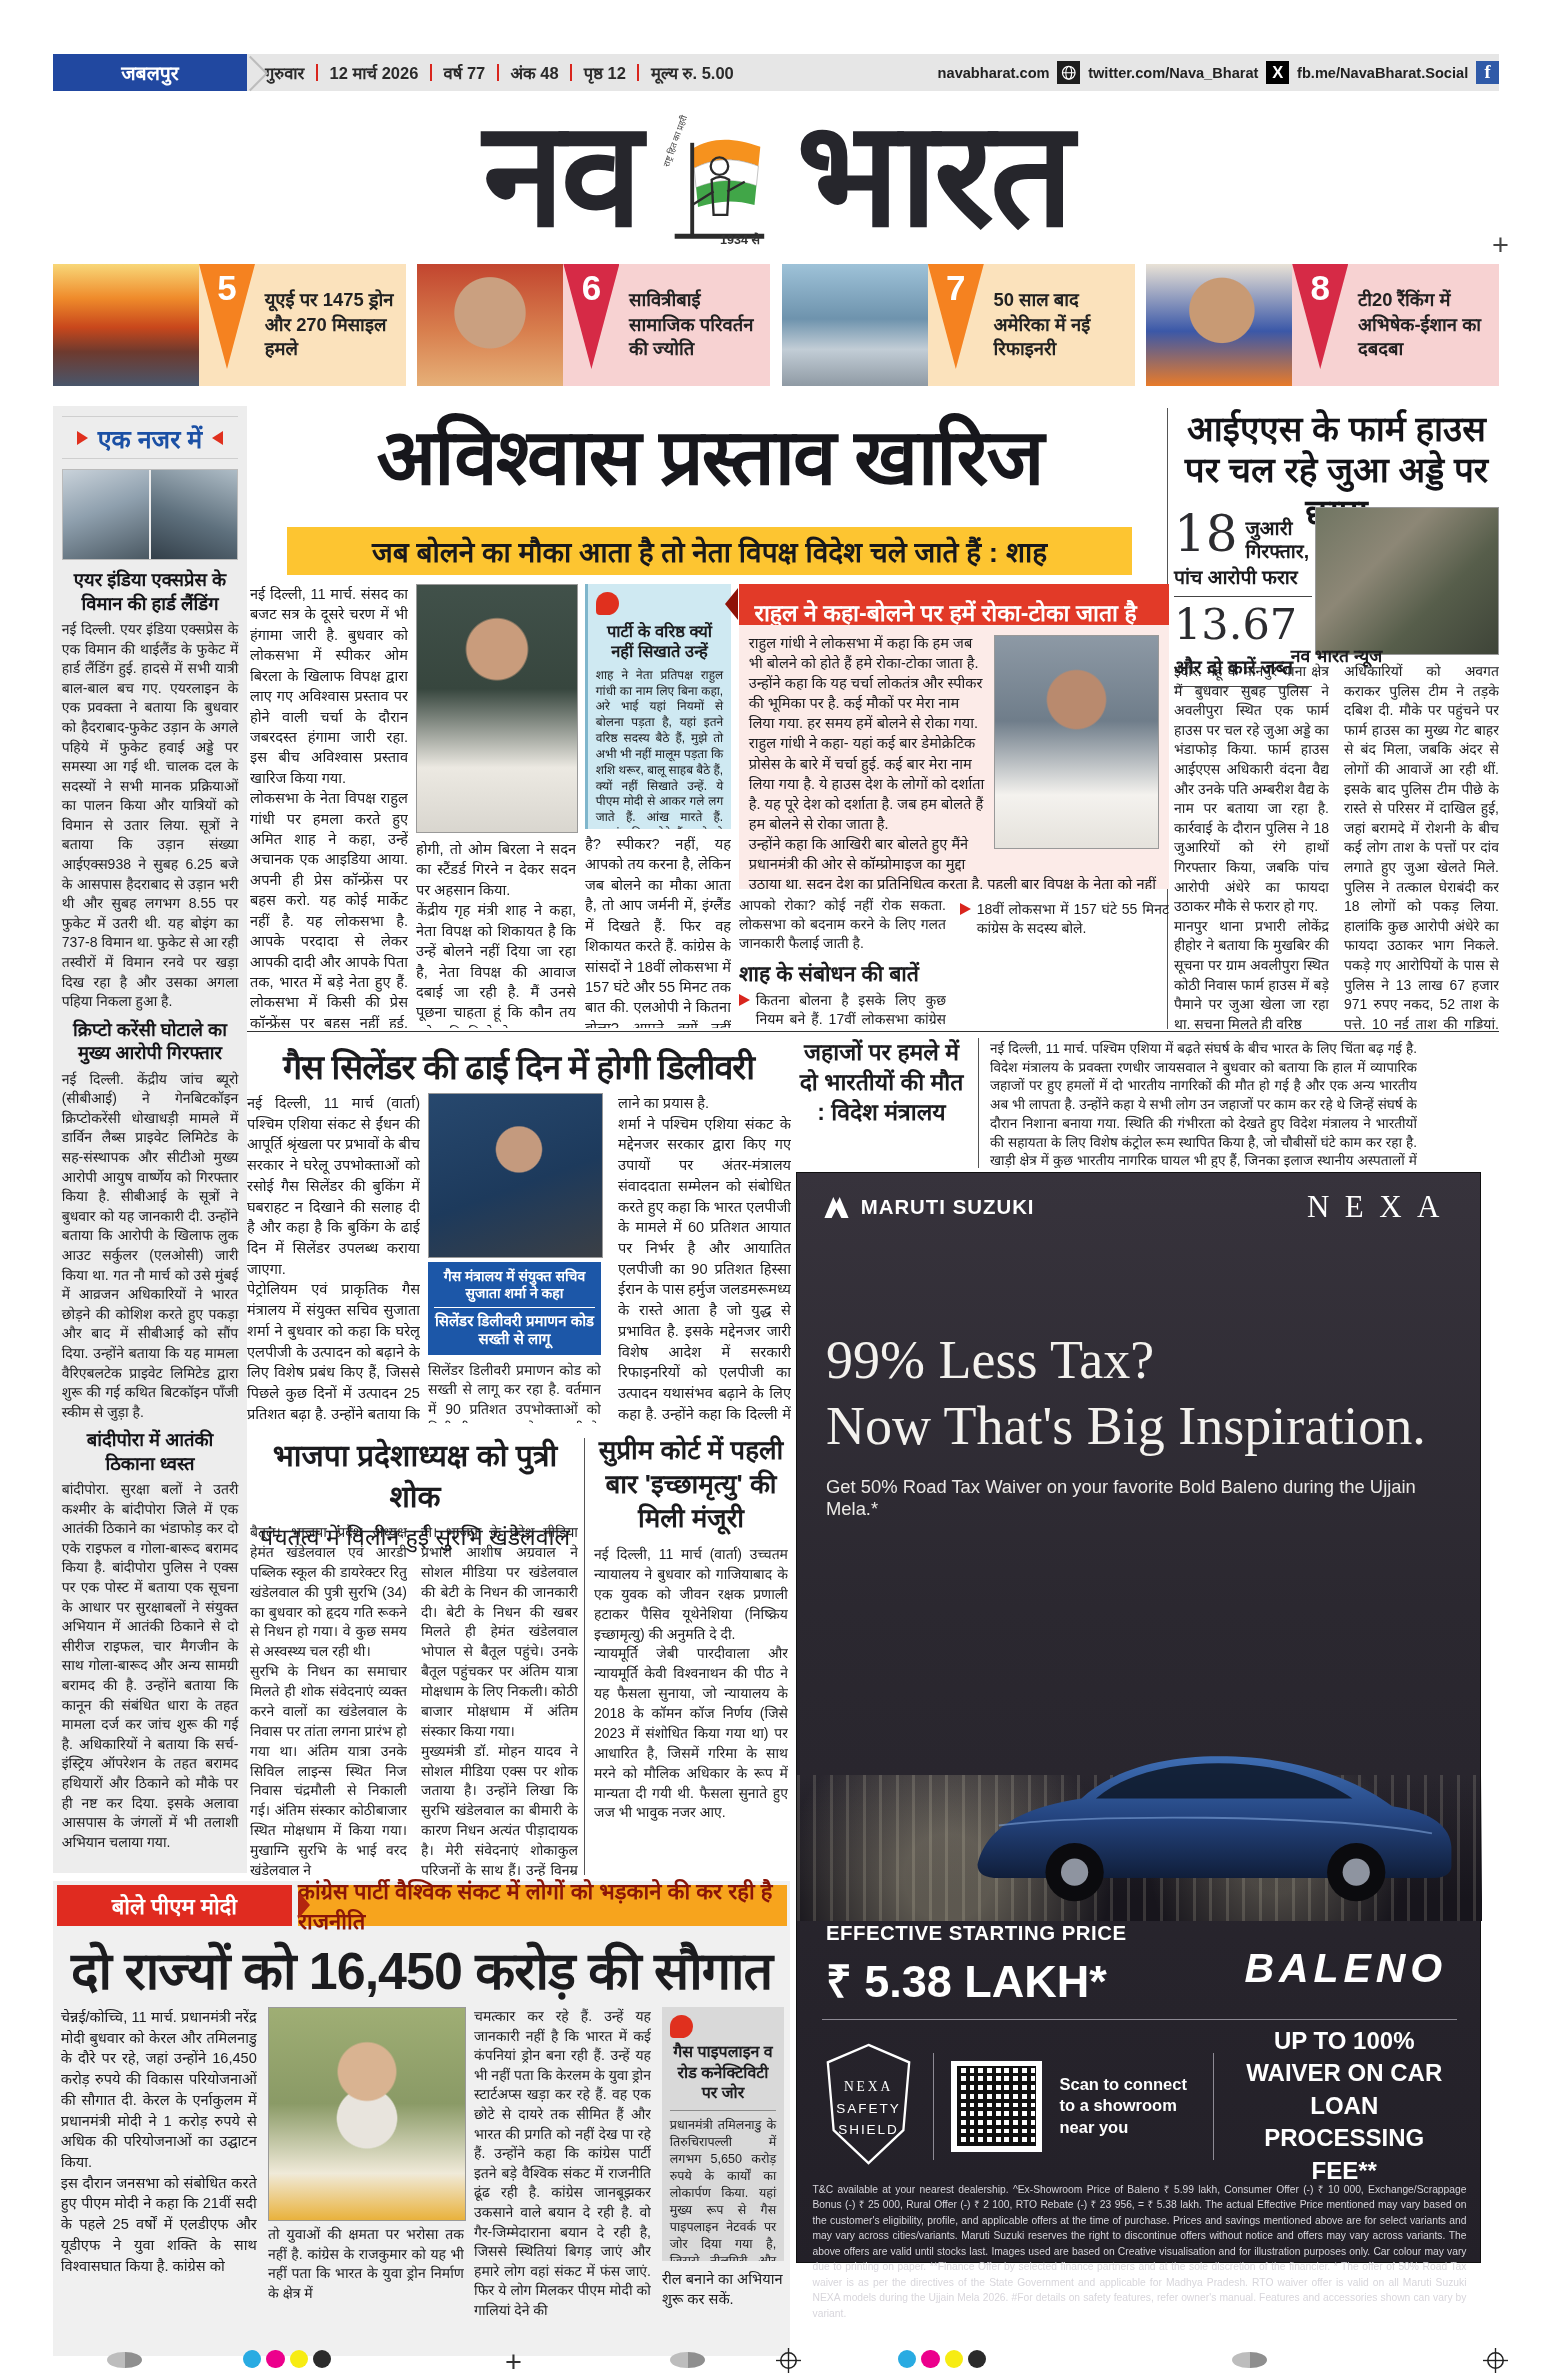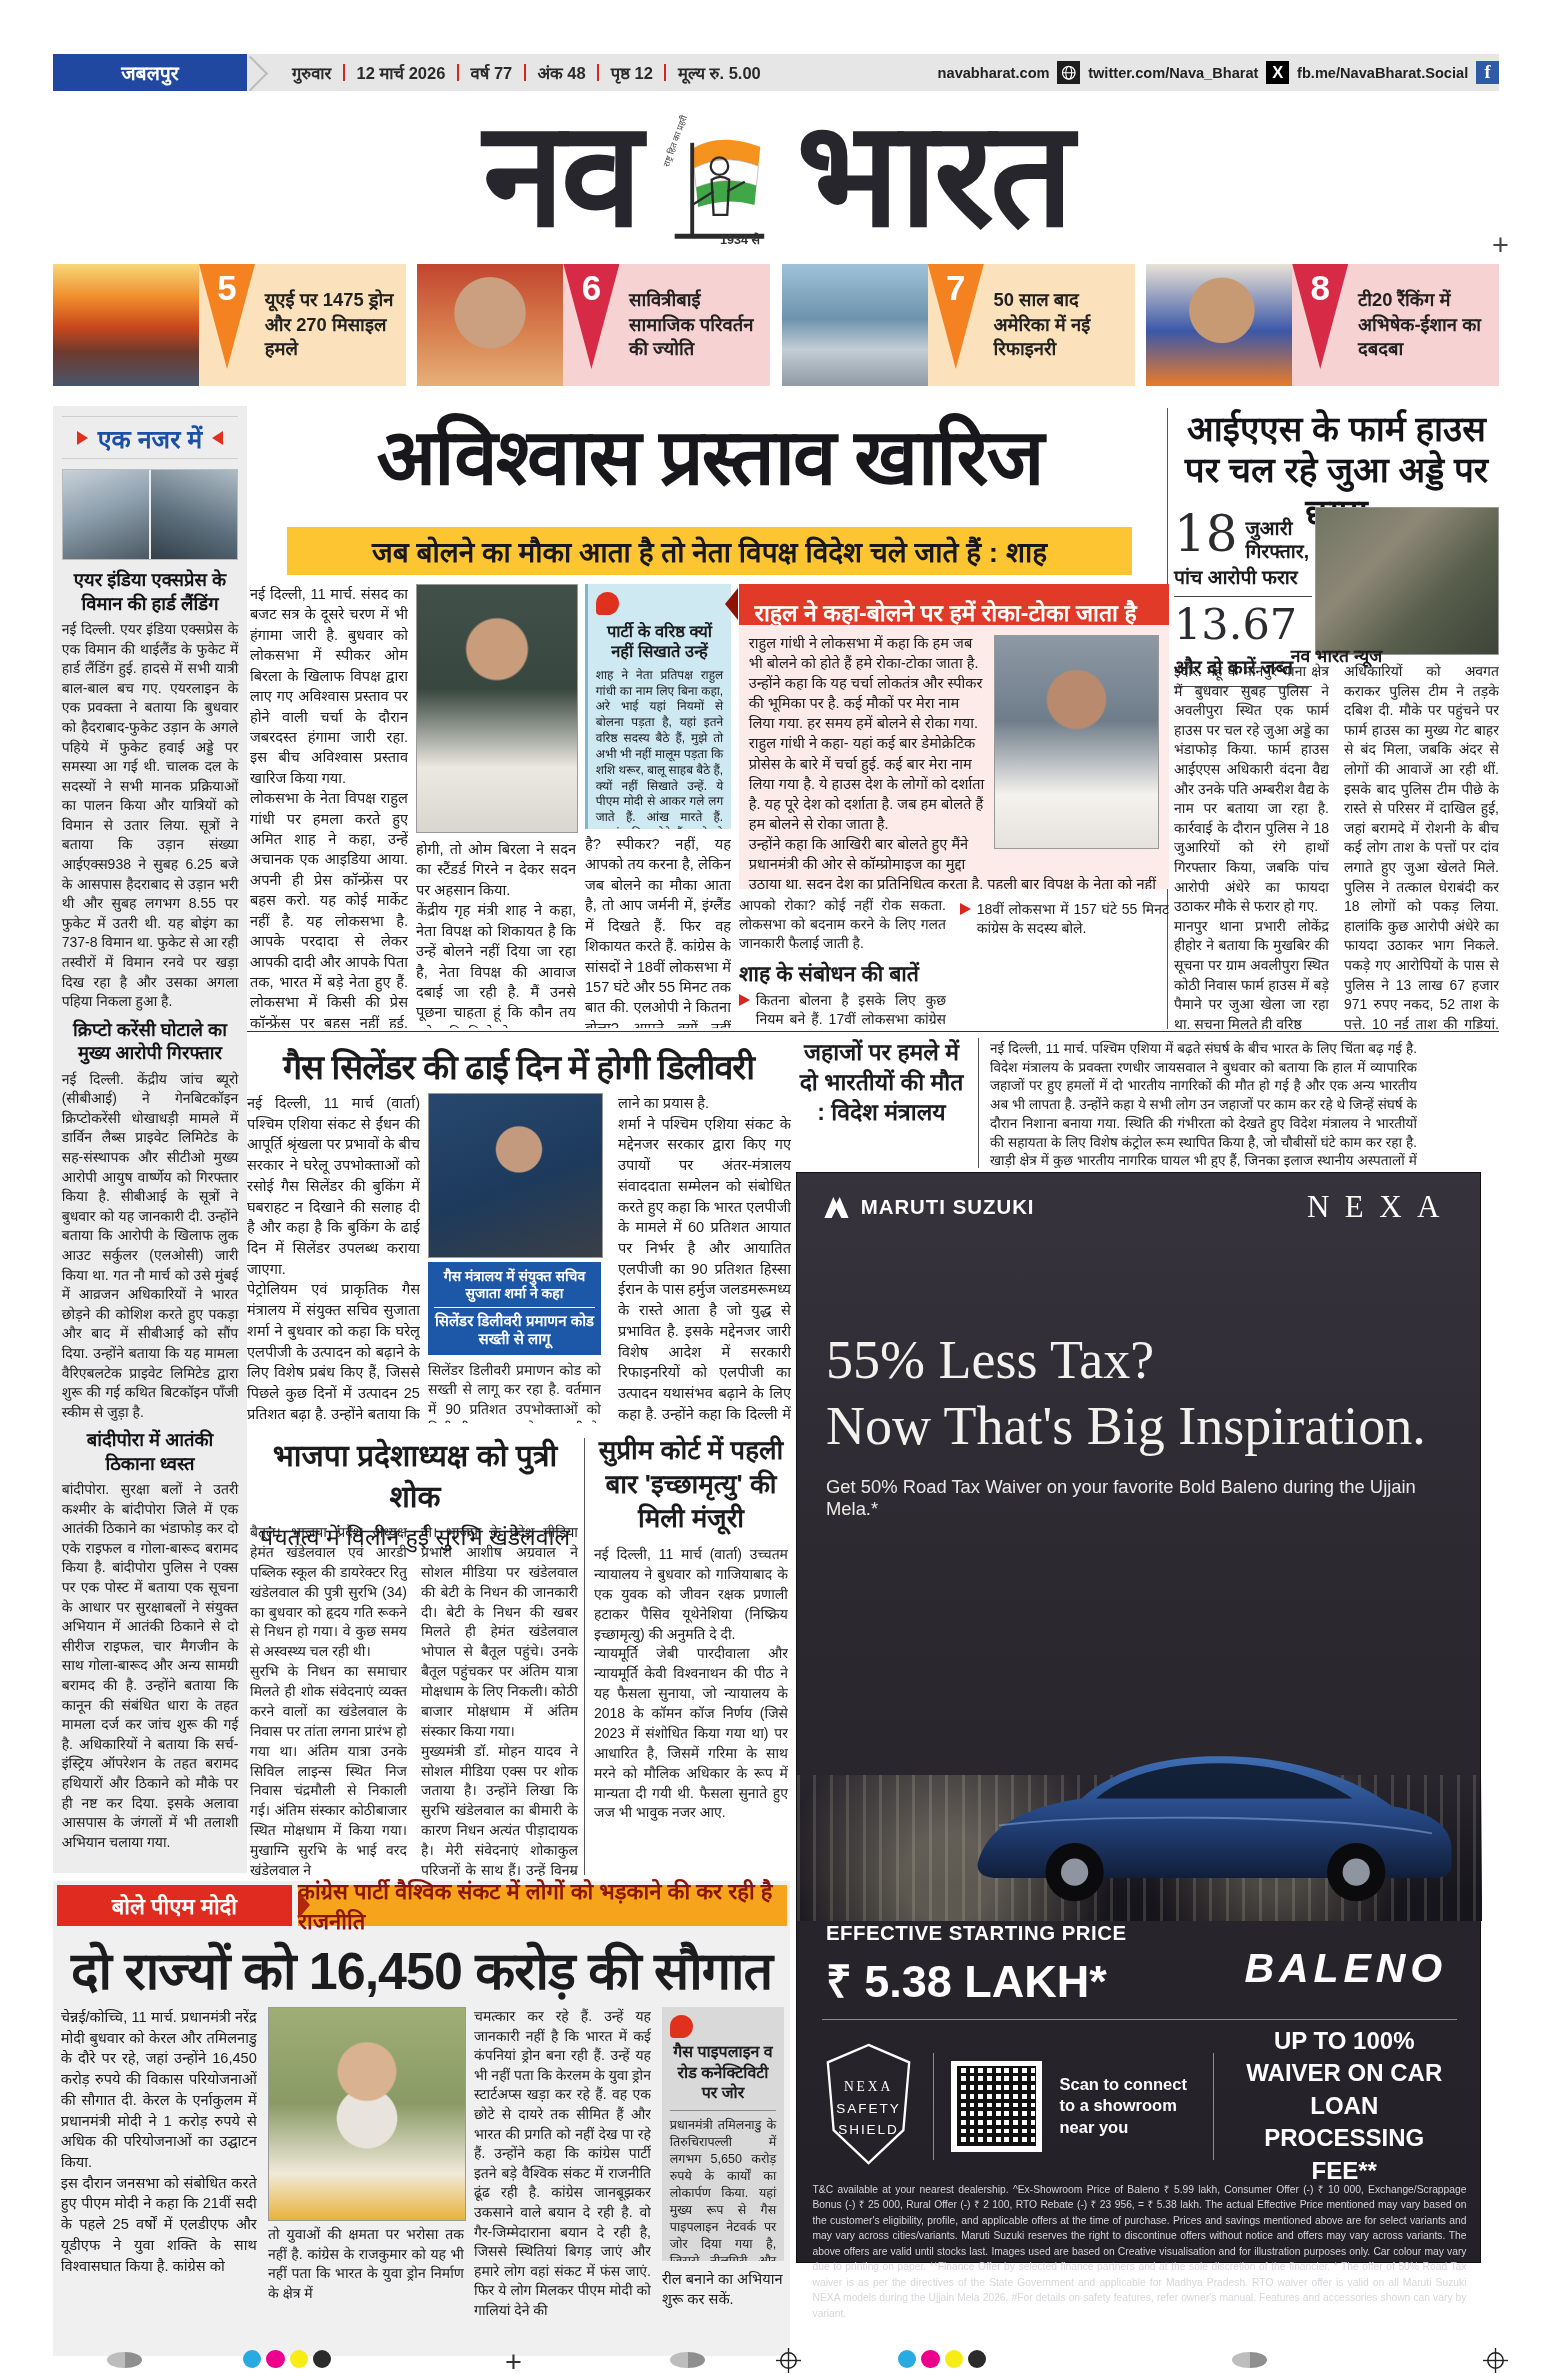--- a/index.html
+++ b/index.html
@@ -9,21 +9,21 @@
   .txt{white-space:pre-line;text-align:justify;}
   .ovh{overflow:hidden;}
   .ctr{text-align:center;}
 
   
   .topbar{left:53px;top:54px;width:1446px;height:37px;background:#e6e6e6;display:flex;align-items:center;}
   .citybox{width:194px;height:37px;background:#2148a0;color:#fff;font-weight:bold;font-size:19.4px;
            display:flex;align-items:center;justify-content:center;position:relative;}
   .citybox:after{content:"";position:absolute;right:-15.5px;top:6.8px;width:23px;height:23px;
            border-top:2.9px solid #bcbcbc;border-right:2.9px solid #bcbcbc;transform:rotate(45deg);}
-  .dateline{margin-left:45px;display:flex;align-items:center;gap:11.6px;font-size:16.5px;font-weight:bold;color:#2a2a2a;}
+  .dateline{margin-left:18px;display:flex;align-items:center;gap:11.6px;font-size:16.5px;font-weight:bold;color:#2a2a2a;}
   .sep{display:inline-block;width:0;height:17.5px;border-left:2.9px solid #d9251d;}
   .socials{margin-left:auto;display:flex;align-items:center;gap:7.8px;font-size:14.6px;font-weight:bold;color:#222;}
   .sq-ic{width:23px;height:23px;display:flex;align-items:center;justify-content:center;color:#fff;font-weight:bold;}
   .ic-globe{background:#1d1d1d;}
   .ic-x{background:#000;font-size:16.5px;}
   .ic-fb{background:#2f5aa8;font-family:"Liberation Serif",serif;font-size:18.4px;}
 
   
   .masthead{left:0;top:87px;width:1553px;height:175px;display:flex;align-items:center;justify-content:center;gap:21.3px;}
   .mast-word{font-size:147px;line-height:1;font-weight:900;color:#26262c;letter-spacing:-3.9px;
@@ -406,21 +406,21 @@
     <div class="ad-head">
       <span class="ms-brand">
         <svg width="29" height="29" viewBox="0 0 36 30">
             <path d="M3 28 L14 2 L18 10 L22 2 L33 28 L24 28 L18 16 L12 28 Z" fill="#fff"></path>
           </svg>
         <span>MARUTI SUZUKI</span>
       </span>
       <span class="nexa">NEXA</span>
     </div>
     <div class="ad-h1">
-      <div>55% Less Tax?</div>
+      <div>99% Less Tax?</div>
       <div>Now That's Big Inspiration.</div>
     </div>
     <div class="ad-sub">Get 50% Road Tax Waiver on your favorite Bold Baleno during the Ujjain Mela.*</div>
     <div class="car-scene">
       <div class="skyline"></div>
       <svg class="car" viewBox="0 0 520 210">
         <defs>
           <linearGradient id="carbody" x1="0" y1="0" x2="0" y2="1">
             <stop offset="0" stop-color="#3f6fb5"></stop>
               <stop offset="0.5" stop-color="#24447f"></stop>

